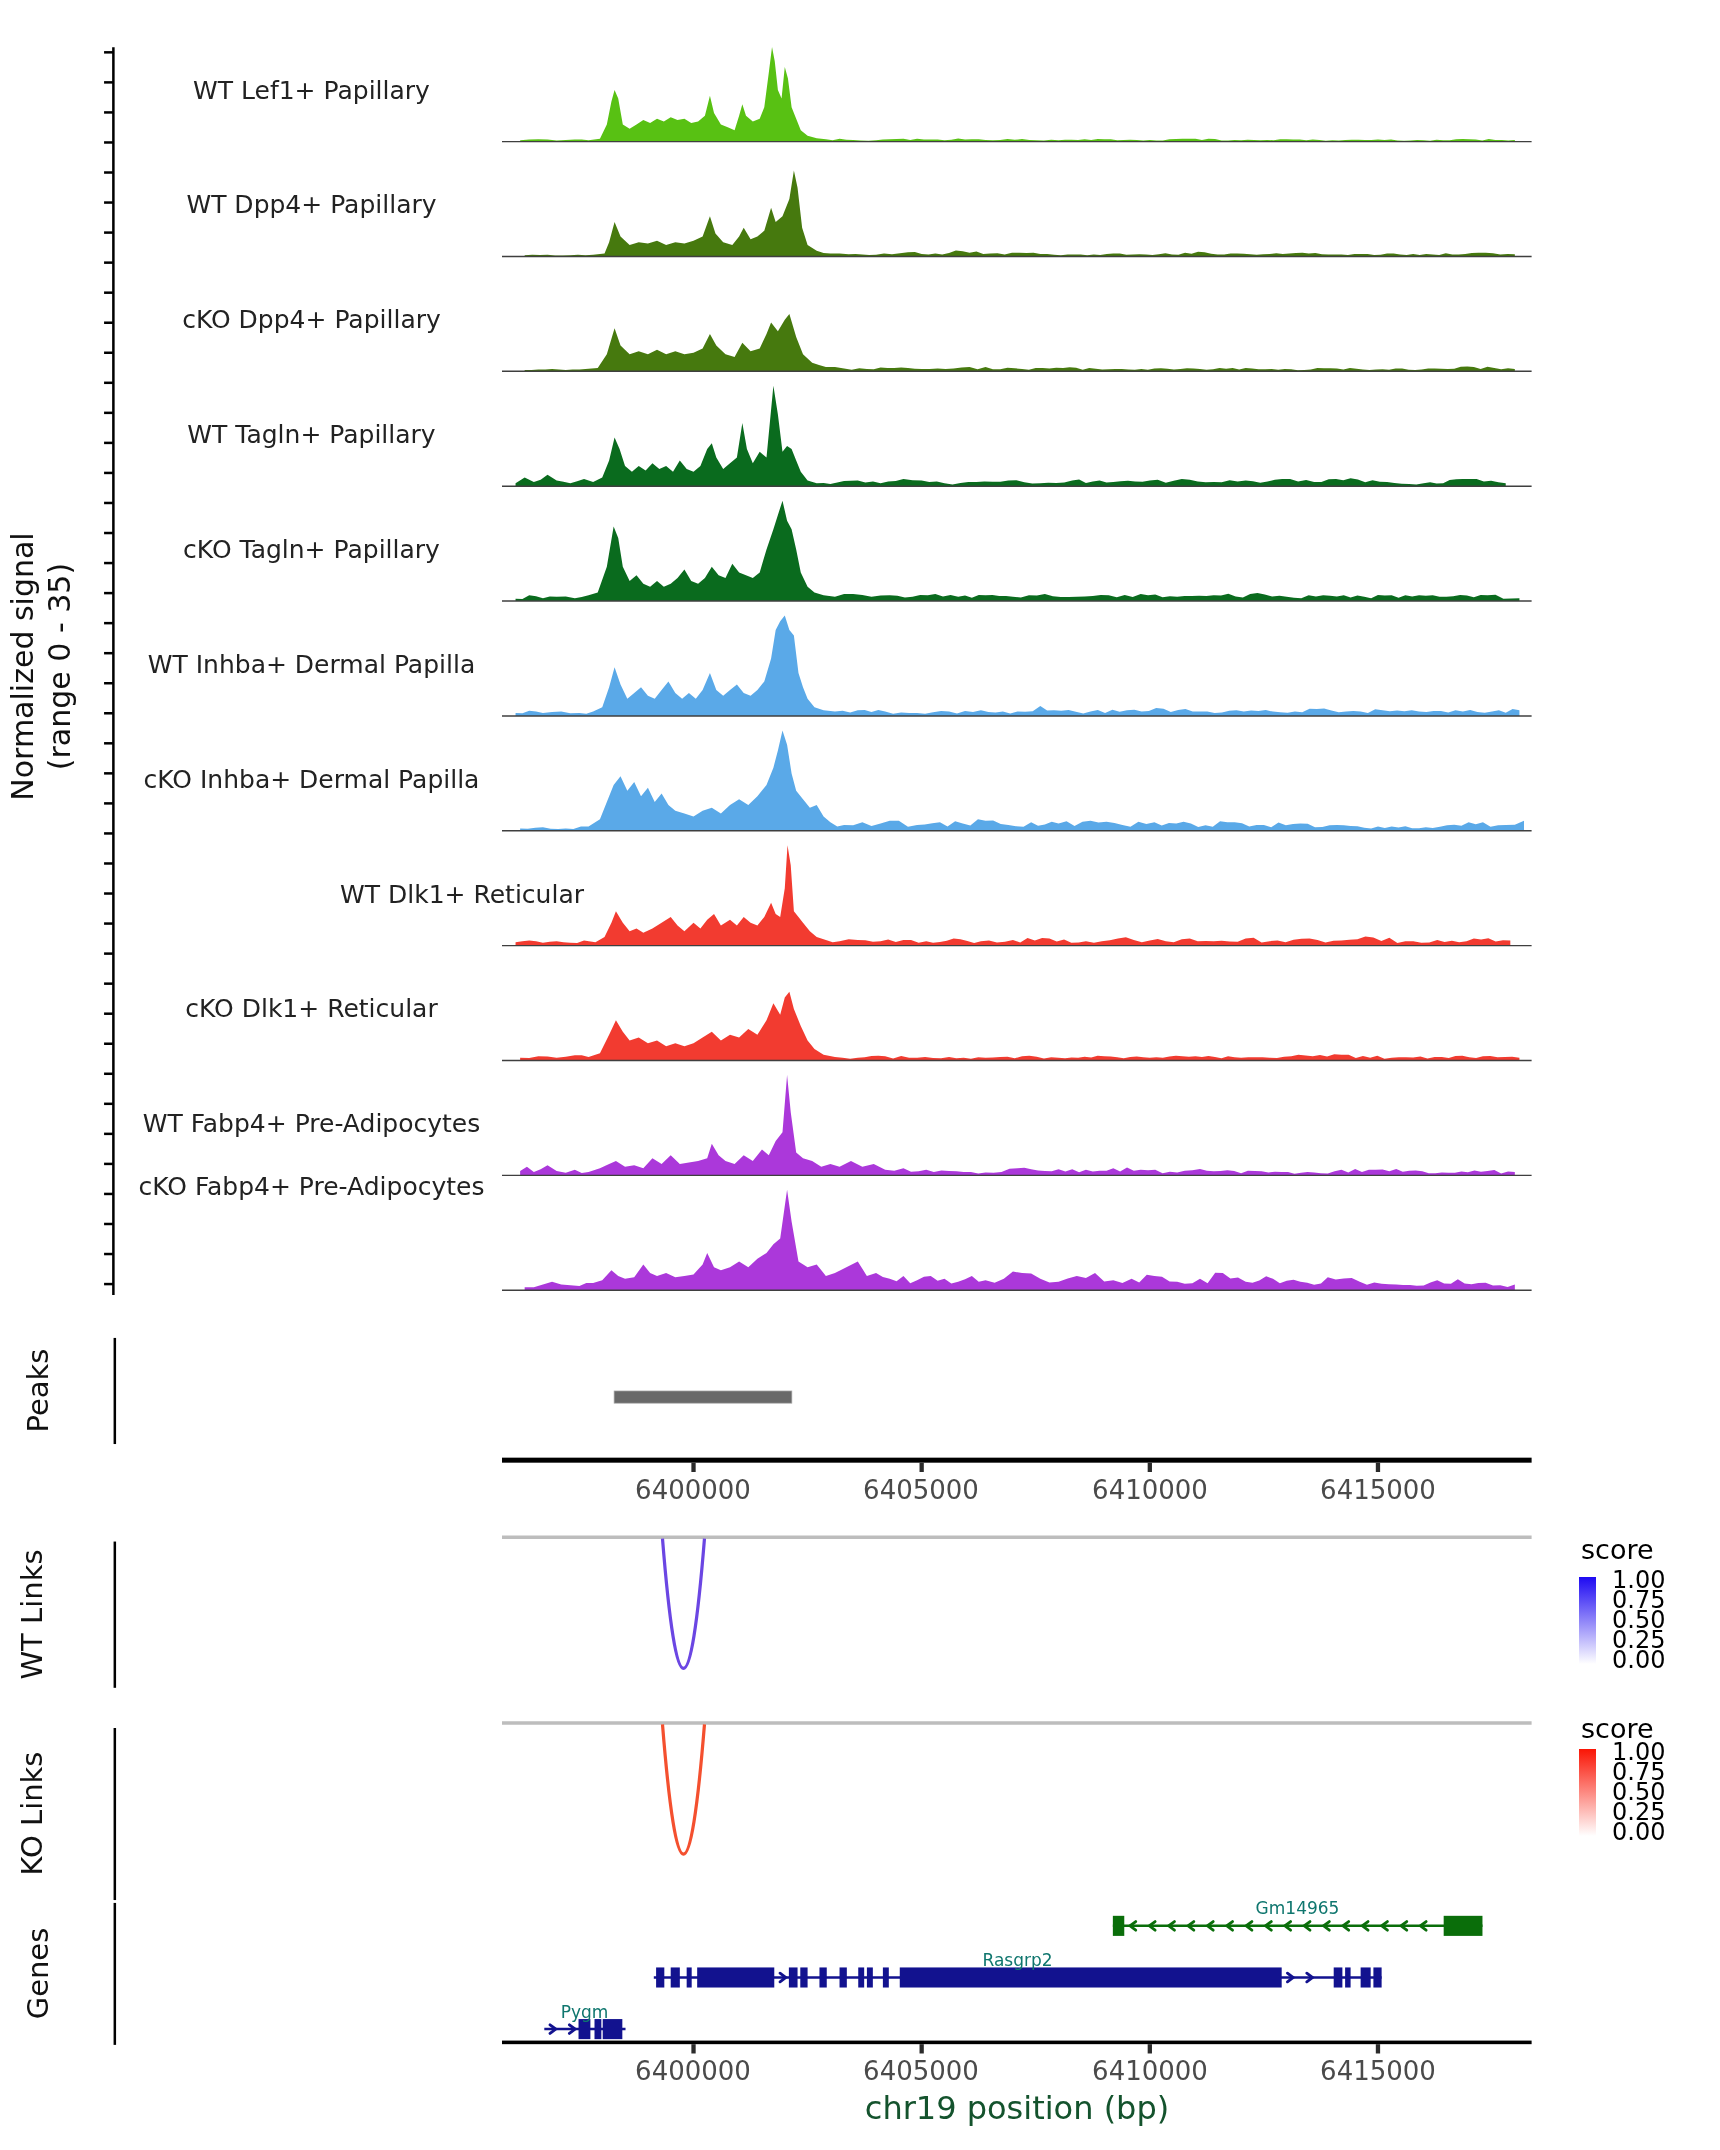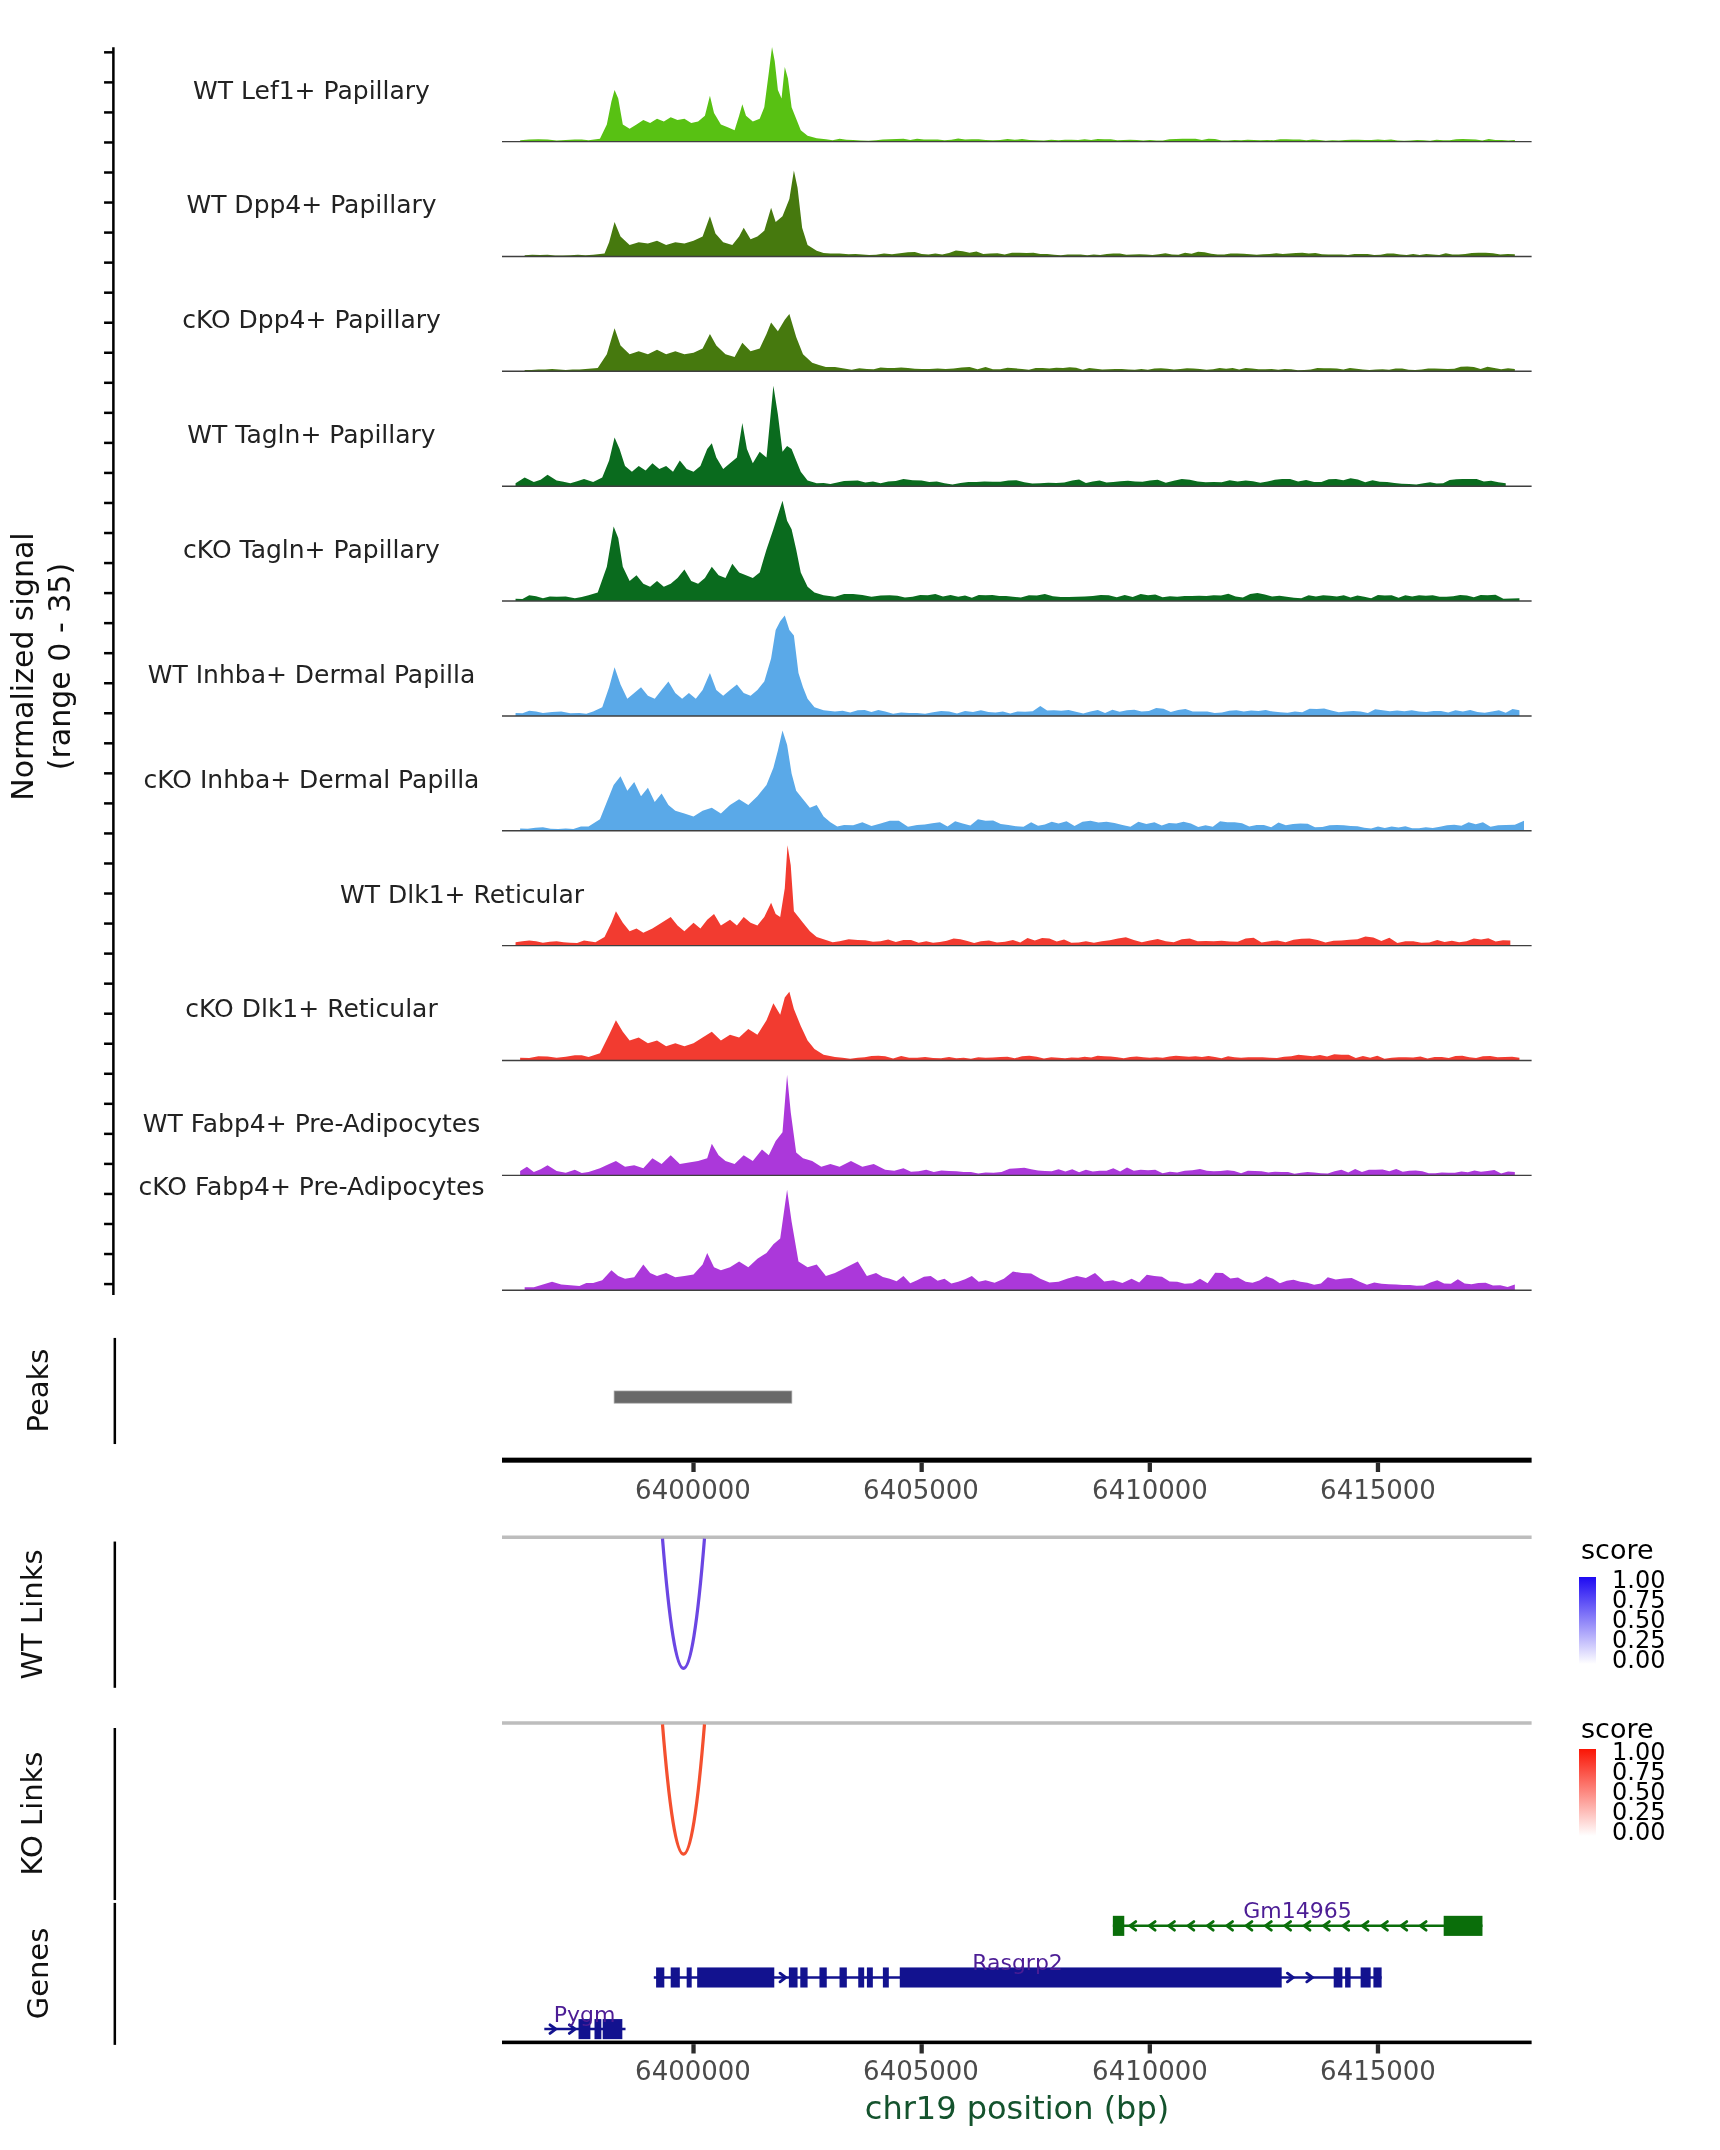--- a/index.html
+++ b/index.html
@@ -14,21 +14,21 @@
   #lab-wtlinks{left:-83px;top:1595px;}
   #lab-kolinks{left:-83px;top:1794px;}
   #lab-genes{left:-77px;top:1954px;}
   .track-label{position:absolute;width:545px;text-align:center;font-size:25px;color:#222;}
   .ticklab{position:absolute;width:172px;text-align:center;font-size:26px;color:#4a4a4a;}
   .legend-title{position:absolute;font-size:27px;color:#000;}
   #lt-wt{left:1581px;top:1534px;}
   #lt-ko{left:1581px;top:1713px;}
   .legend-bar{position:absolute;width:17px;height:87px;}
   .legend-lab{position:absolute;font-size:24px;color:#000;}
-  .gene-label{position:absolute;width:215px;text-align:center;font-size:22px;color:#4c1d95;}
+  .gene-label{position:absolute;width:215px;text-align:center;font-size:17px;color:#0f766e;}
   #xtitle{position:absolute;left:730px;top:2089px;width:574px;text-align:center;font-size:32px;color:#14532d;}
 </style>
 </head>
 <body>
 
 <div id="canvas">
   <svg id="plot" width="1721" height="2151" viewBox="0 0 2400 3000">
       <path d="M 725.3 197.5 L 725.3 195.5 L 738.0 194.5 L 750.7 194.3 L 763.5 194.7 L 776.2 195.9 L 788.9 195.2 L 801.6 194.7 L 811.2 194.6 L 820.7 195.5 L 836.6 193.5 L 846.2 173.5 L 852.6 141.5 L 857.0 125.5 L 862.1 137.5 L 868.5 173.5 L 878.0 179.5 L 887.6 173.5 L 897.1 167.5 L 906.6 171.5 L 916.2 165.5 L 925.7 169.5 L 935.3 163.5 L 944.8 167.5 L 954.4 165.5 L 963.9 171.5 L 973.5 169.5 L 983.0 161.5 L 990.0 133.5 L 995.7 157.5 L 1005.3 173.5 L 1014.8 177.5 L 1024.4 181.5 L 1030.7 161.5 L 1035.2 145.5 L 1040.3 161.5 L 1049.8 169.5 L 1059.4 165.5 L 1065.8 149.5 L 1072.1 101.5 L 1076.6 65.5 L 1080.4 85.5 L 1084.8 125.5 L 1089.9 137.5 L 1094.4 93.5 L 1098.8 109.5 L 1103.9 149.5 L 1110.3 165.5 L 1116.7 181.5 L 1126.2 189.5 L 1138.9 192.7 L 1151.7 194.3 L 1161.2 195.6 L 1170.8 193.5 L 1180.3 194.8 L 1189.8 195.1 L 1200.5 195.8 L 1211.1 196.2 L 1221.7 195.5 L 1231.2 194.7 L 1240.8 194.3 L 1250.3 194.0 L 1259.9 193.5 L 1269.4 195.1 L 1278.9 193.5 L 1288.5 194.7 L 1298.0 194.7 L 1307.6 194.5 L 1317.1 195.6 L 1326.7 194.8 L 1336.2 193.1 L 1345.8 194.5 L 1355.3 194.3 L 1364.9 194.2 L 1374.4 195.1 L 1384.6 195.6 L 1394.8 195.2 L 1405.0 193.9 L 1415.1 195.0 L 1425.3 193.9 L 1435.5 195.4 L 1445.7 195.7 L 1455.9 195.8 L 1466.0 194.8 L 1476.2 195.5 L 1485.3 194.9 L 1494.4 195.0 L 1503.5 195.3 L 1512.6 194.1 L 1521.7 195.1 L 1530.8 193.7 L 1539.9 194.3 L 1549.0 194.1 L 1558.1 195.7 L 1567.1 195.3 L 1576.2 195.0 L 1585.3 195.4 L 1594.4 195.8 L 1603.5 195.1 L 1612.6 196.1 L 1621.7 196.0 L 1630.8 194.3 L 1639.9 194.0 L 1649.0 193.4 L 1658.1 193.5 L 1667.2 193.5 L 1676.2 195.4 L 1685.3 193.6 L 1694.4 193.7 L 1703.5 195.8 L 1712.6 196.1 L 1721.7 195.3 L 1730.8 195.5 L 1739.9 194.9 L 1749.0 195.3 L 1758.1 195.7 L 1767.2 195.1 L 1776.3 195.7 L 1785.3 194.1 L 1794.4 194.3 L 1803.5 194.4 L 1812.6 194.7 L 1821.7 195.7 L 1830.8 194.6 L 1839.9 195.4 L 1849.0 196.3 L 1858.1 195.5 L 1867.2 195.8 L 1876.3 195.3 L 1885.3 194.8 L 1894.4 194.9 L 1903.5 195.3 L 1912.6 195.2 L 1921.7 194.7 L 1930.8 195.3 L 1939.9 194.4 L 1949.0 196.0 L 1958.1 196.3 L 1967.2 195.9 L 1976.3 195.3 L 1985.4 195.5 L 1994.4 196.4 L 2003.5 195.0 L 2012.6 195.6 L 2021.7 195.5 L 2030.8 194.1 L 2039.9 193.8 L 2049.0 194.3 L 2058.1 194.5 L 2067.2 195.8 L 2076.3 194.0 L 2085.4 195.4 L 2094.5 195.4 L 2103.5 196.0 L 2112.6 195.1 L 2112.6 197.5 Z" fill="#58c113" stroke="none"></path>
       <line x1="700" x2="2136" y1="197.5" y2="197.5" stroke="#3f3f3f" stroke-width="2"></line>
       <path d="M 731.6 357.7 L 731.6 356.1 L 742.2 355.4 L 752.9 355.5 L 763.5 355.3 L 774.1 356.4 L 784.7 356.3 L 795.3 356.1 L 805.9 355.4 L 816.5 355.9 L 827.1 355.3 L 843.0 353.7 L 849.4 337.7 L 857.0 309.7 L 865.3 329.7 L 878.0 341.7 L 890.7 337.7 L 903.5 339.7 L 916.2 335.7 L 928.9 341.7 L 941.7 337.7 L 954.4 339.7 L 967.1 335.7 L 979.8 329.7 L 990.0 301.7 L 997.7 325.7 L 1008.5 337.7 L 1021.2 341.7 L 1030.7 329.7 L 1037.1 317.7 L 1046.7 333.7 L 1056.2 329.7 L 1065.8 321.7 L 1075.3 289.7 L 1081.7 309.7 L 1091.2 301.7 L 1100.8 277.7 L 1107.1 237.7 L 1112.2 261.7 L 1118.6 317.7 L 1126.2 341.7 L 1138.9 349.7 L 1148.5 353.0 L 1158.0 353.7 L 1170.8 353.4 L 1183.5 354.5 L 1193.0 354.3 L 1202.6 354.8 L 1212.1 355.6 L 1221.7 355.3 L 1232.8 353.4 L 1243.9 354.5 L 1255.1 353.1 L 1266.2 351.7 L 1275.8 351.3 L 1285.3 354.3 L 1294.9 355.1 L 1304.4 353.7 L 1313.9 355.0 L 1323.5 352.7 L 1333.0 349.4 L 1342.6 350.5 L 1352.1 352.4 L 1361.7 350.7 L 1371.2 354.3 L 1380.8 353.7 L 1391.0 353.1 L 1401.1 354.8 L 1411.3 352.6 L 1421.5 352.6 L 1431.7 352.9 L 1441.2 352.5 L 1450.8 354.3 L 1460.3 354.2 L 1469.9 355.2 L 1479.4 355.9 L 1489.0 354.9 L 1498.1 355.0 L 1507.1 354.9 L 1516.2 356.0 L 1525.3 354.8 L 1534.4 355.8 L 1543.5 354.2 L 1552.6 353.7 L 1561.7 353.6 L 1570.8 355.3 L 1579.9 355.1 L 1589.0 354.6 L 1598.1 354.8 L 1607.1 355.6 L 1616.2 354.5 L 1625.3 353.2 L 1634.4 355.0 L 1643.5 355.2 L 1652.6 352.6 L 1661.7 353.8 L 1670.8 351.1 L 1679.9 351.7 L 1689.0 353.8 L 1698.1 354.9 L 1707.2 354.8 L 1716.2 353.5 L 1725.3 353.6 L 1734.4 354.0 L 1743.5 354.5 L 1752.6 355.4 L 1761.7 354.5 L 1770.8 354.2 L 1779.9 353.1 L 1789.0 354.1 L 1798.1 353.6 L 1807.2 352.9 L 1816.3 352.5 L 1825.3 353.7 L 1834.4 352.9 L 1843.5 354.6 L 1852.6 354.9 L 1861.7 354.8 L 1870.8 354.9 L 1879.9 355.8 L 1889.0 354.1 L 1898.1 354.4 L 1907.2 354.2 L 1916.3 355.7 L 1925.4 355.4 L 1934.4 353.7 L 1943.5 353.7 L 1952.6 354.9 L 1961.7 355.5 L 1970.8 354.2 L 1979.9 355.8 L 1989.0 354.3 L 1998.1 354.9 L 2007.2 355.5 L 2016.3 353.3 L 2025.4 355.0 L 2034.4 355.1 L 2043.5 354.4 L 2052.6 353.0 L 2061.7 352.5 L 2071.9 352.4 L 2082.1 353.2 L 2092.3 354.8 L 2102.5 354.2 L 2112.6 354.5 L 2112.6 357.7 Z" fill="#46790e" stroke="none"></path>
@@ -188,21 +188,21 @@
   <div class="legend-title" id="lt-ko">score</div>
 
   <div id="xtitle">chr19 position (bp)</div>
 
   <div id="gen">
       <div class="track-label" style="left: 39px; top: 76px;">WT Lef1+ Papillary</div>
       <div class="track-label" style="left: 39px; top: 190px;">WT Dpp4+ Papillary</div>
       <div class="track-label" style="left: 39px; top: 305px;">cKO Dpp4+ Papillary</div>
       <div class="track-label" style="left: 39px; top: 420px;">WT Tagln+ Papillary</div>
       <div class="track-label" style="left: 39px; top: 535px;">cKO Tagln+ Papillary</div>
-      <div class="track-label" style="left: 39px; top: 650px; margin-top: 10px;">WT Inhba+ Dermal Papilla</div>
+      <div class="track-label" style="left: 39px; top: 650px;">WT Inhba+ Dermal Papilla</div>
       <div class="track-label" style="left: 39px; top: 765px;">cKO Inhba+ Dermal Papilla</div>
       <div class="track-label" style="left: 39px; top: 880px; text-align: right;">WT Dlk1+ Reticular</div>
       <div class="track-label" style="left: 39px; top: 994px;">cKO Dlk1+ Reticular</div>
       <div class="track-label" style="left: 39px; top: 1109px;">WT Fabp4+ Pre-Adipocytes</div>
       <div class="track-label" style="left: 39px; top: 1172px;">cKO Fabp4+ Pre-Adipocytes</div>
       <div class="ticklab" style="left: 607px; top: 1475px;">6400000</div>
       <div class="ticklab" style="left: 835px; top: 1475px;">6405000</div>
       <div class="ticklab" style="left: 1064px; top: 1475px;">6410000</div>
       <div class="ticklab" style="left: 1292px; top: 1475px;">6415000</div>
       <div class="ticklab" style="left: 607px; top: 2056px;">6400000</div>

